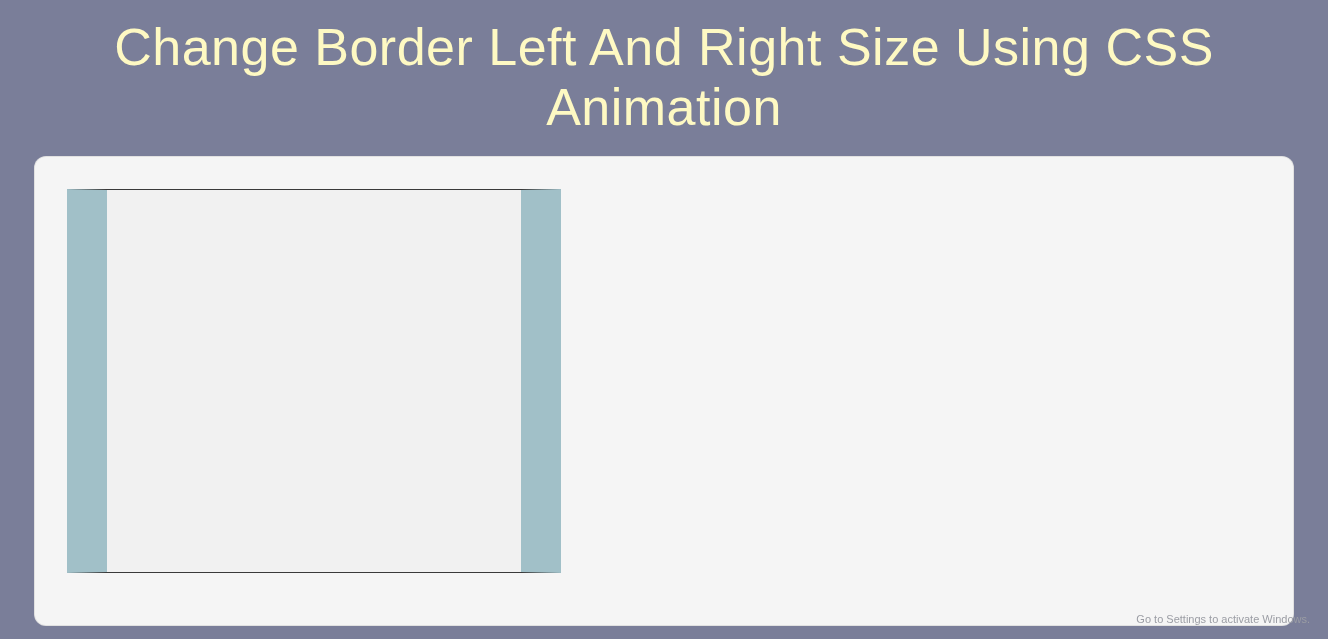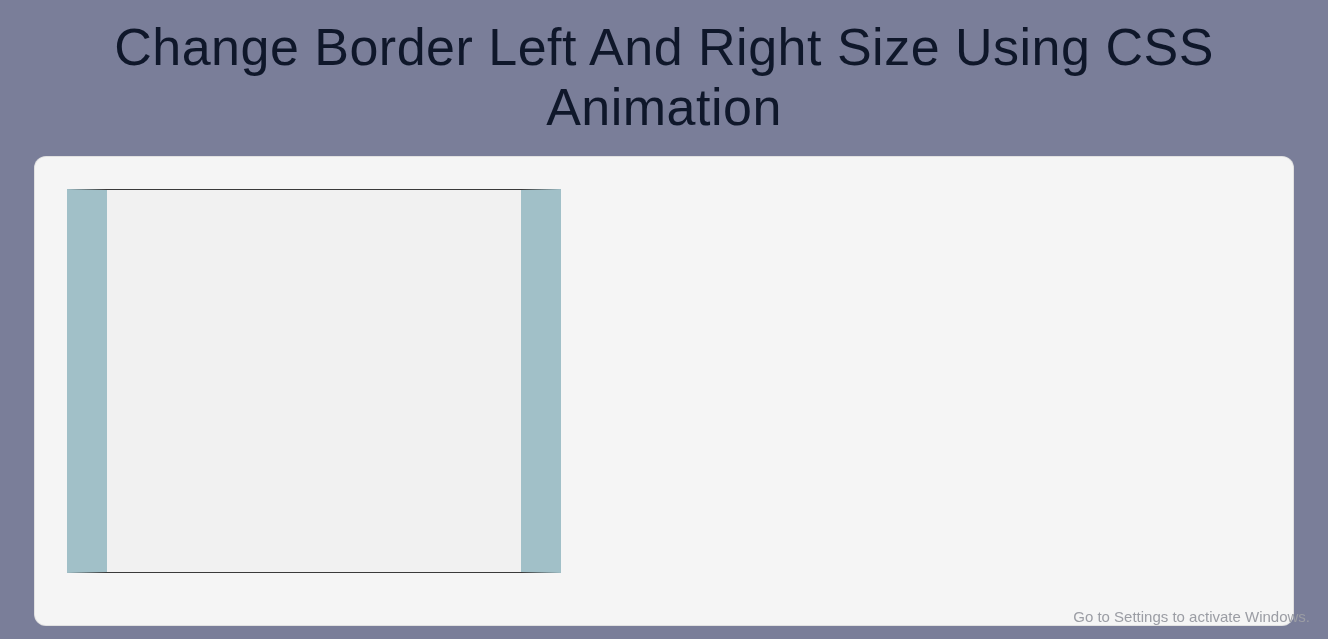--- a/index.html
+++ b/index.html
@@ -9,21 +9,21 @@
     }
     body {
       width: 1328px;
       height: 639px;
       background-color: #7a7e99;
       font-family: Arial, Helvetica, sans-serif;
       overflow: hidden;
       position: relative;
     }
     .page-title {
-      color: #0f172a;
+      color: #fef9c3;
       font-size: 52px;
       font-weight: 400;
       text-align: center;
       padding: 18px 60px 0 60px;
       line-height: 1.15;
       letter-spacing: 0.5px;
     }
     .demo-container {
       background-color: #f5f5f5;
       margin: 18px 34px 0 34px;
@@ -51,21 +51,21 @@
       pointer-events: none;
       user-select: none;
     }
     .watermark-title {
       font-size: 21px;
       color: #96989f;
       font-weight: 400;
       margin-bottom: 2px;
     }
     .watermark-sub {
-      font-size: 15px;
+      font-size: 11px;
       color: #9b9da4;
     }
   </style>
 </head>
 <body>
 
 <h1 class="page-title">Change Border Left And Right Size Using CSS Animation</h1>
 
 <div class="demo-container">
   <div class="animated-box"></div>

